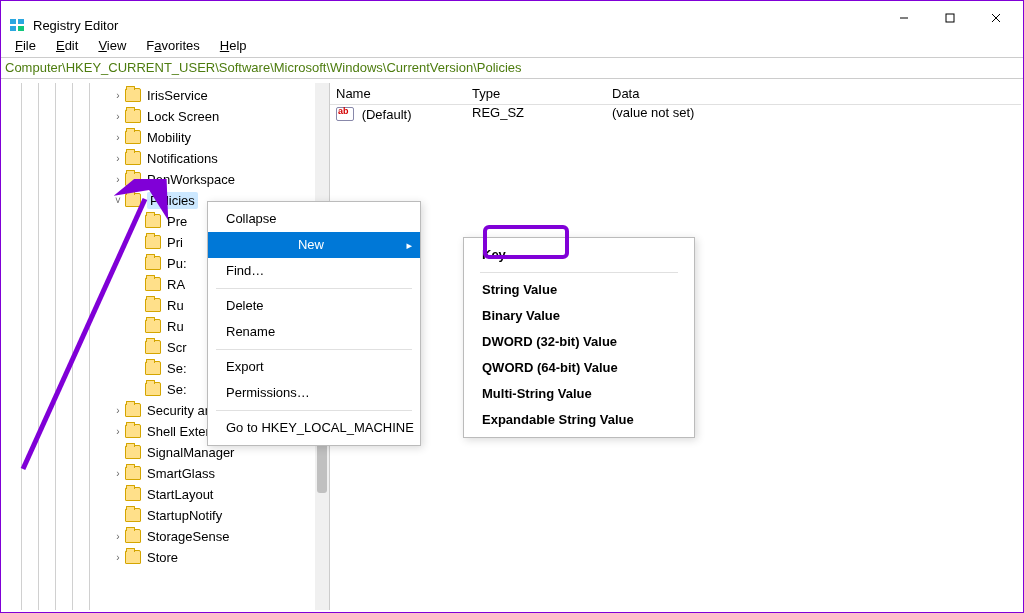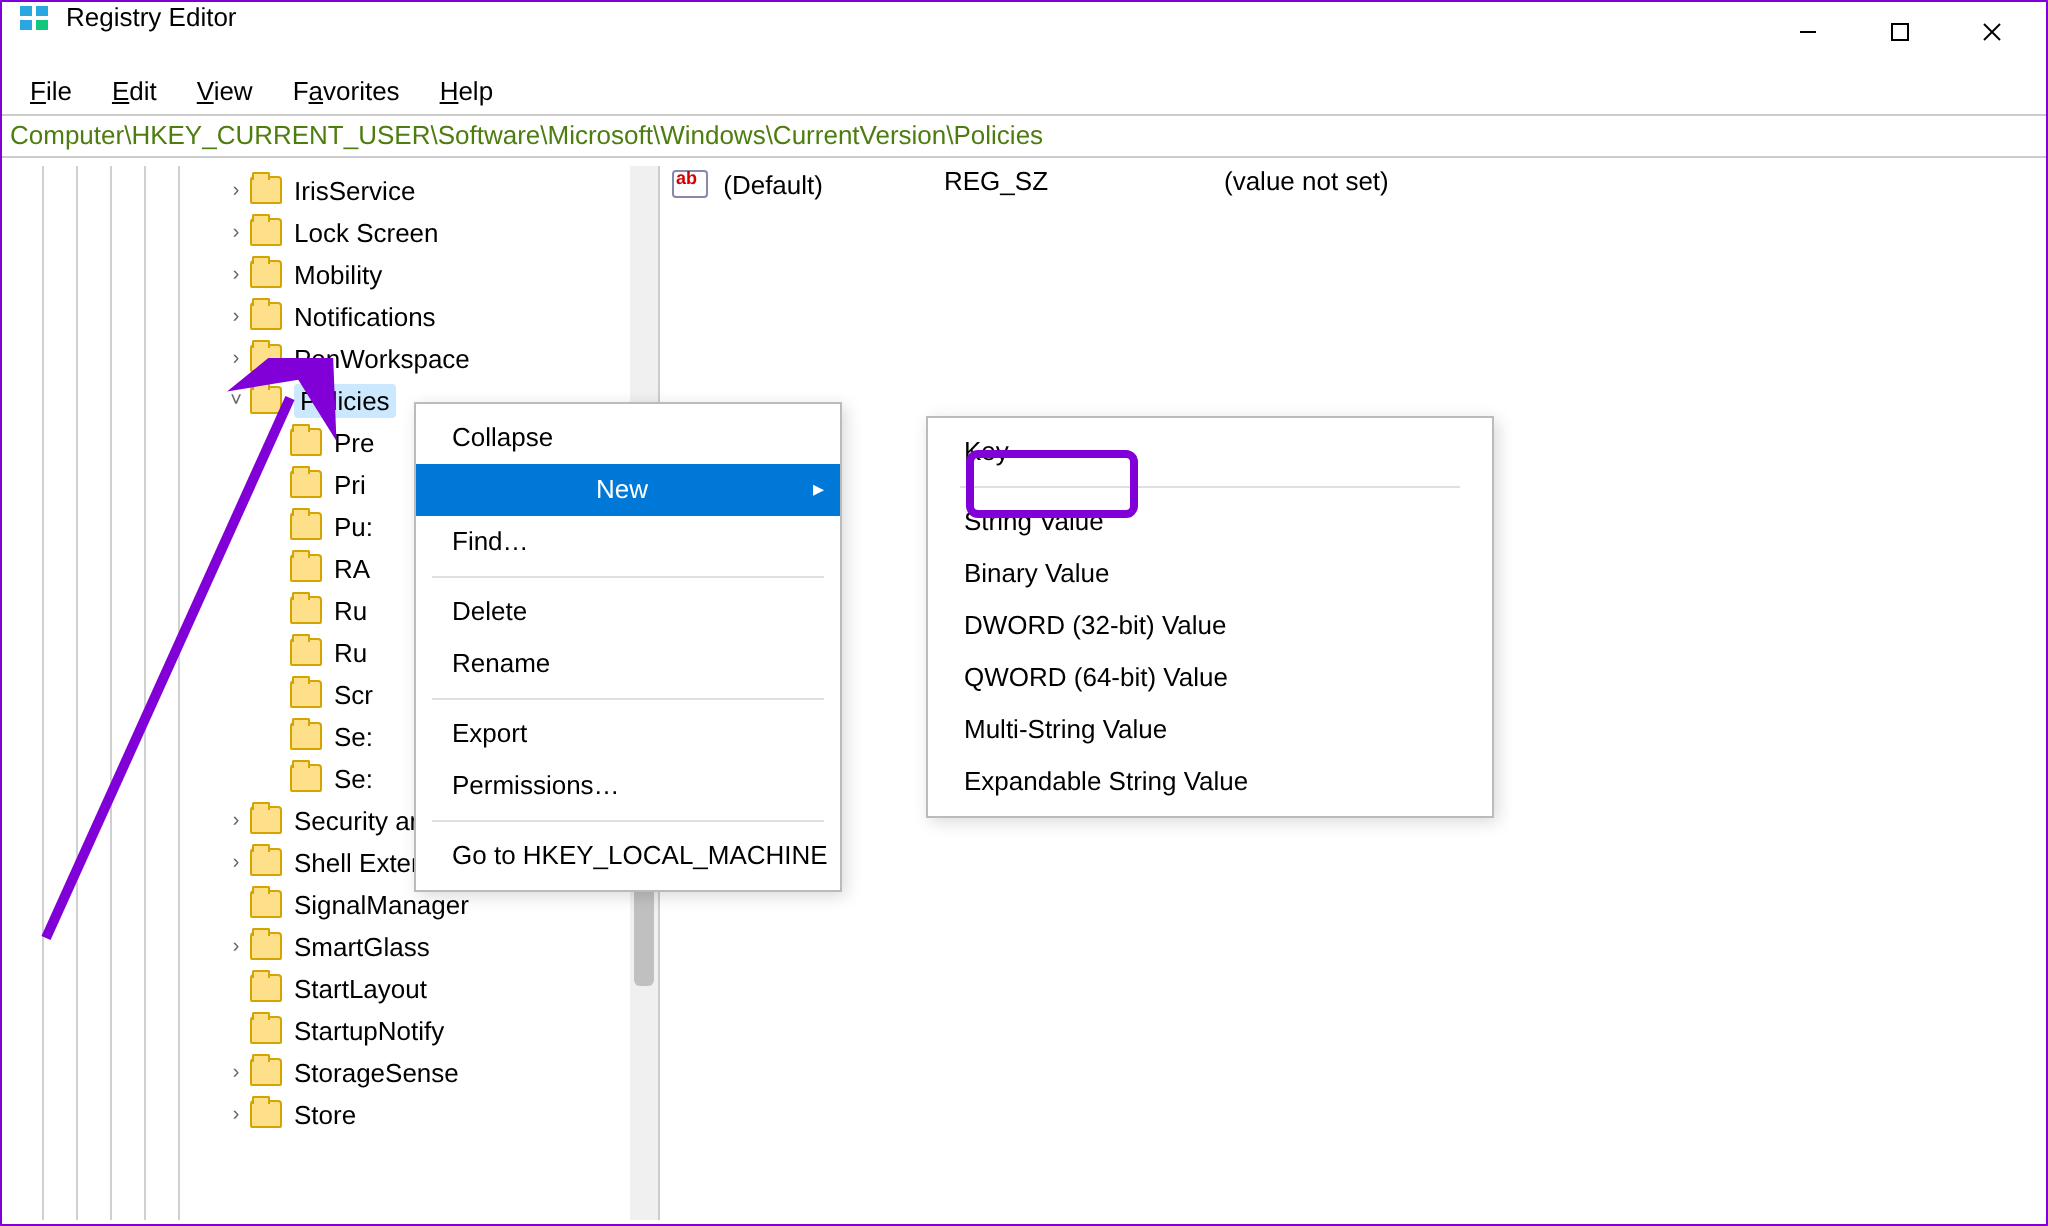--- a/index.html
+++ b/index.html
@@ -14,21 +14,21 @@
   }
   .window {
     width: 1024px; height: 613px;
     border: 1.5px solid #8000d7;
     position: relative;
     background: #fff;
   }
   .titlebar {
     height: 32px;
     display: flex;
-    align-items: flex-start;
+    align-items: flex-end;
     padding: 0 4px 0 8px;
   }
   .titlebar .app-icon {
     width: 16px; height: 16px;
     margin-right: 8px;
     display: inline-block;
   }
   .titlebar .app-icon svg { width:16px; height:16px; display:block; }
   .titlebar .title { flex: 0 0 auto; font-size: 13px; }
   .titlebar .spacer { flex: 1 1 auto; }
@@ -194,21 +194,21 @@
     right: 8px;
     top: 0;
     font-size: 11px;
   }
   .context-menu .cm-sep {
     height: 1px;
     margin: 4px 8px;
     background: #e0e0e0;
   }
   .cm-main { left: 206px; top: 200px; width: 214px; }
-  .cm-sub  { left: 462px; top: 207px; width: 284px; }
+  .cm-sub  { left: 462px; top: 236px; width: 232px; font-weight: bold; }
   .cm-sub .cm-sep { margin: 4px 16px; }
   .highlight-box {
     position: absolute;
     border: 4px solid #8000d7;
     border-radius: 6px;
     pointer-events: none;
     z-index: 60;
   }
   .hl-key { left: 482px; top: 224px; width: 86px; height: 34px; }
   .arrow-svg {
@@ -297,20 +297,25 @@
             <div class="node"><span class="exp">›</span><span class="folder"></span><span class="label">StorageSense</span></div>
             <div class="node"><span class="exp">›</span><span class="folder"></span><span class="label">Store</span></div>
           </div>
       </div>
       <div class="tree-scroll">
         <div class="thumb"></div>
       </div>
     </div>
 
     <div class="list-pane">
+      <div class="list-header">
+        <div class="col col-name">Name</div>
+        <div class="col col-type">Type</div>
+        <div class="col col-data">Data</div>
+      </div>
       <div class="list-row">
         <div class="cell col-name">
           <span class="val-icon"></span>
           <span>(Default)</span>
         </div>
         <div class="cell col-type">REG_SZ</div>
         <div class="cell col-data">(value not set)</div>
       </div>
     </div>
 

